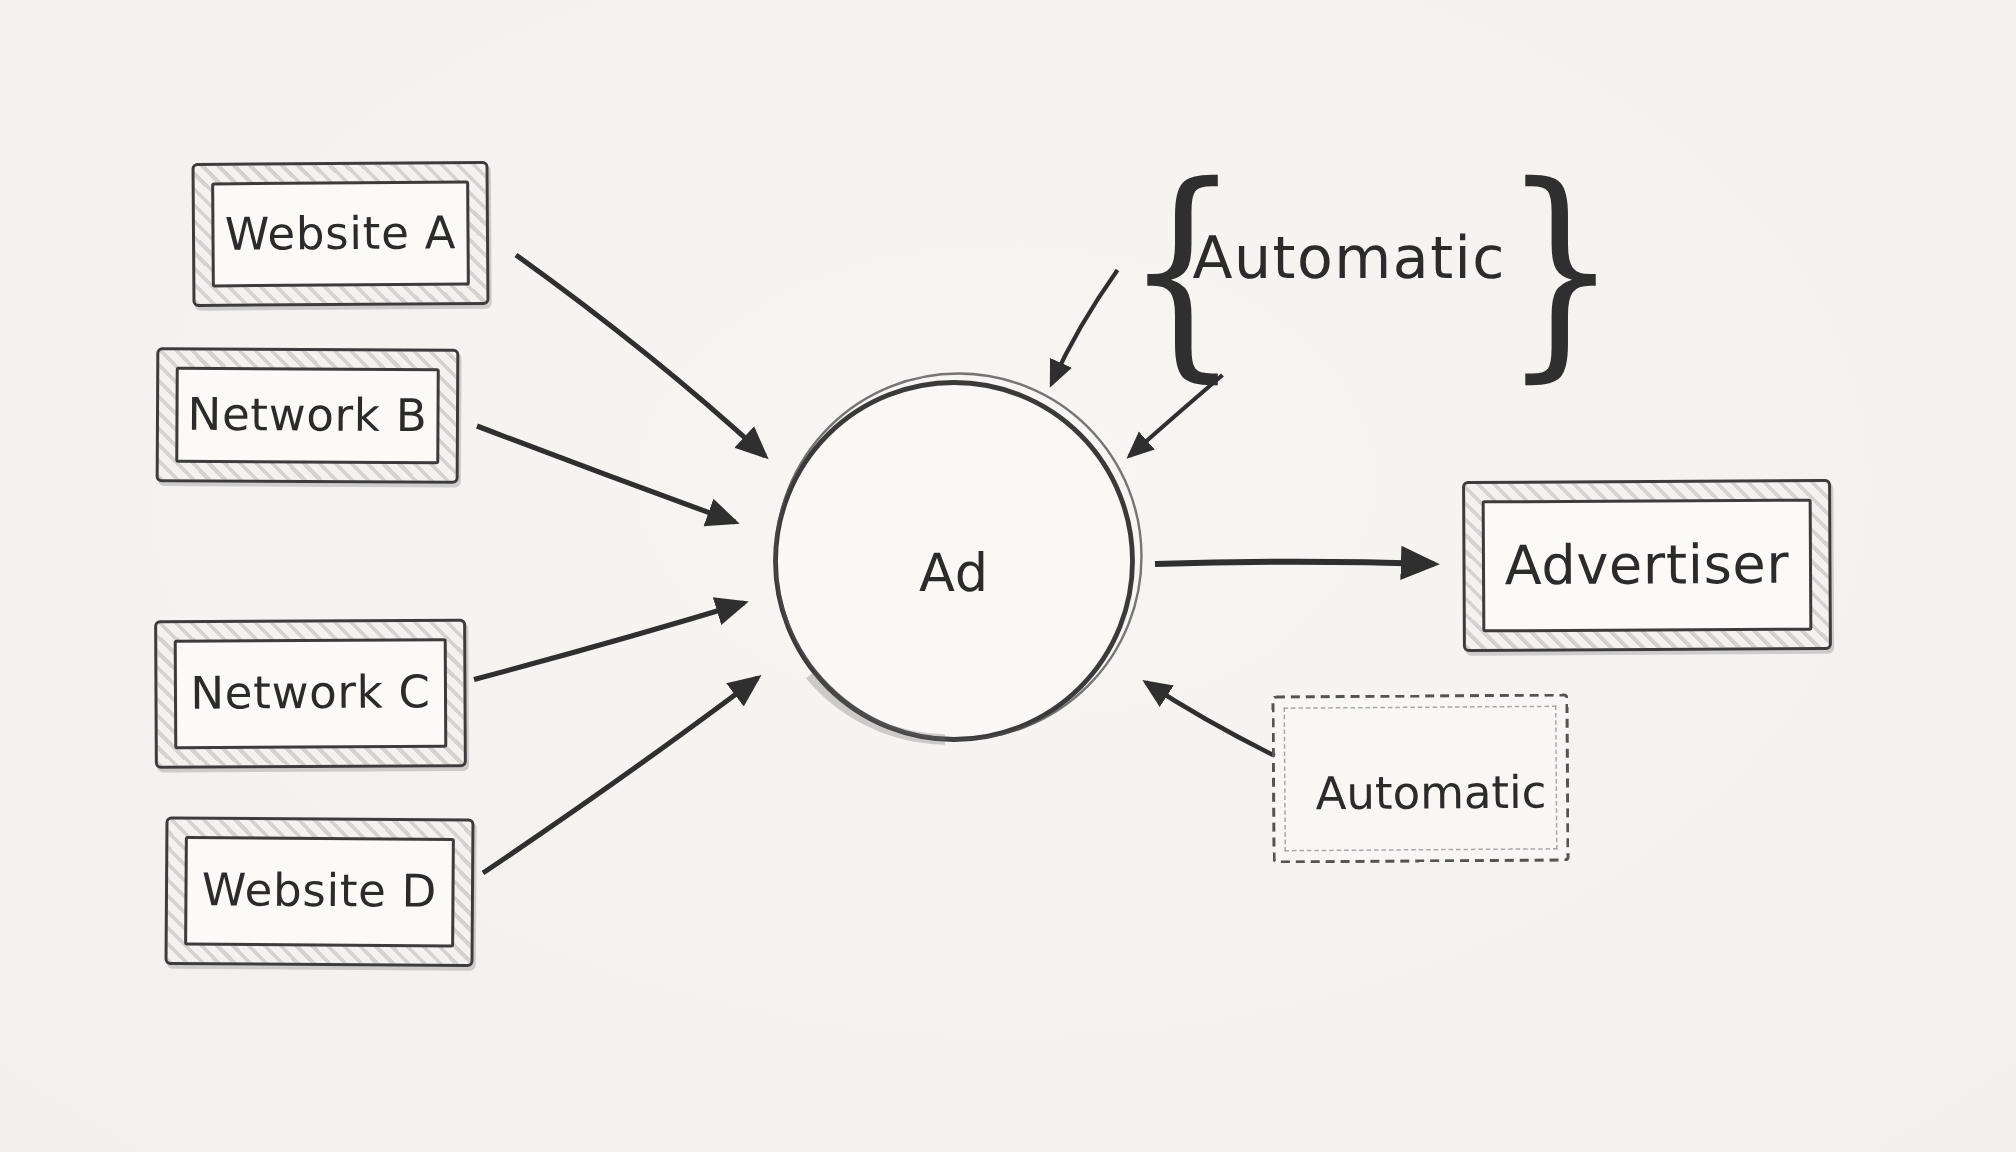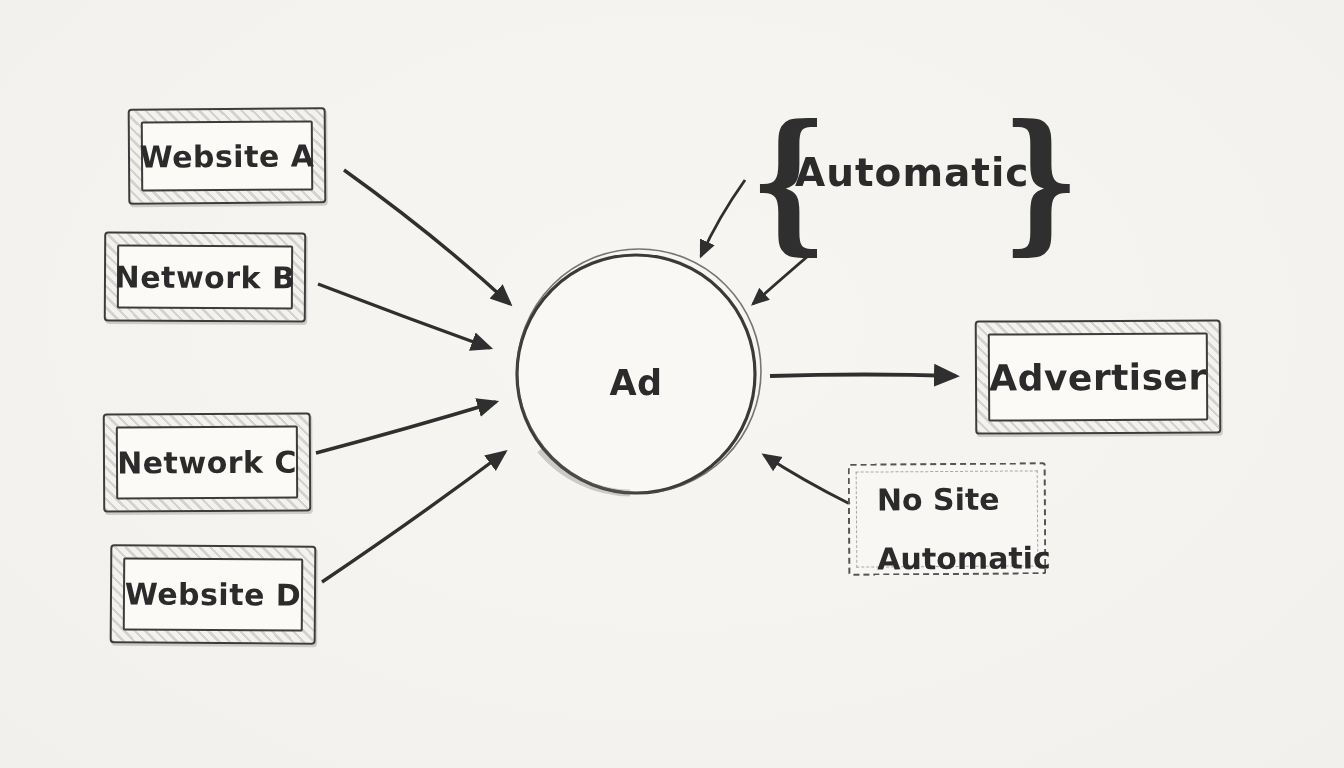--- a/index.html
+++ b/index.html
@@ -6,21 +6,20 @@
   html,body { width:1344px; height:768px; }
   body {
     font-family:"DejaVu Sans", sans-serif;
     color:#2b2b2b;
     background:#f2f1ed;
     overflow:hidden;
   }
   .canvas {
     position:relative; width:1344px; height:768px;
     background: radial-gradient(1400px 900px at 50% 42%, #f7f6f3 0%, #f1f0ec 70%, #ecebe7 100%);
-    font-weight: bold;
   }
   svg.layer { position:absolute; left:0; top:0; width:1344px; height:768px; }
 
   
   .sbox {
     position:absolute; padding:11px;
     background:repeating-linear-gradient(45deg, #d4d3cf 0 2.5px, #f3f2ee 2.5px 7.5px);
     border:2.5px solid #3c3c3c; border-radius:4px;
     box-shadow:1.5px 2.5px 0 rgba(70,70,70,.22);
   }
@@ -124,18 +123,17 @@
     <span class="line">Automatic</span>
   </div>
   <span class="brace brace-right">}</span>
 
   <div class="sbox box-adv">
     <div class="sbox-inner">Advertiser</div>
   </div>
 
   <div class="nbox">
     <div class="nbox-inner">
-      <span class="line">No Site</span>
       <span class="line">Automatic</span>
     </div>
   </div>
 
 </div>
 
 </body></html>

